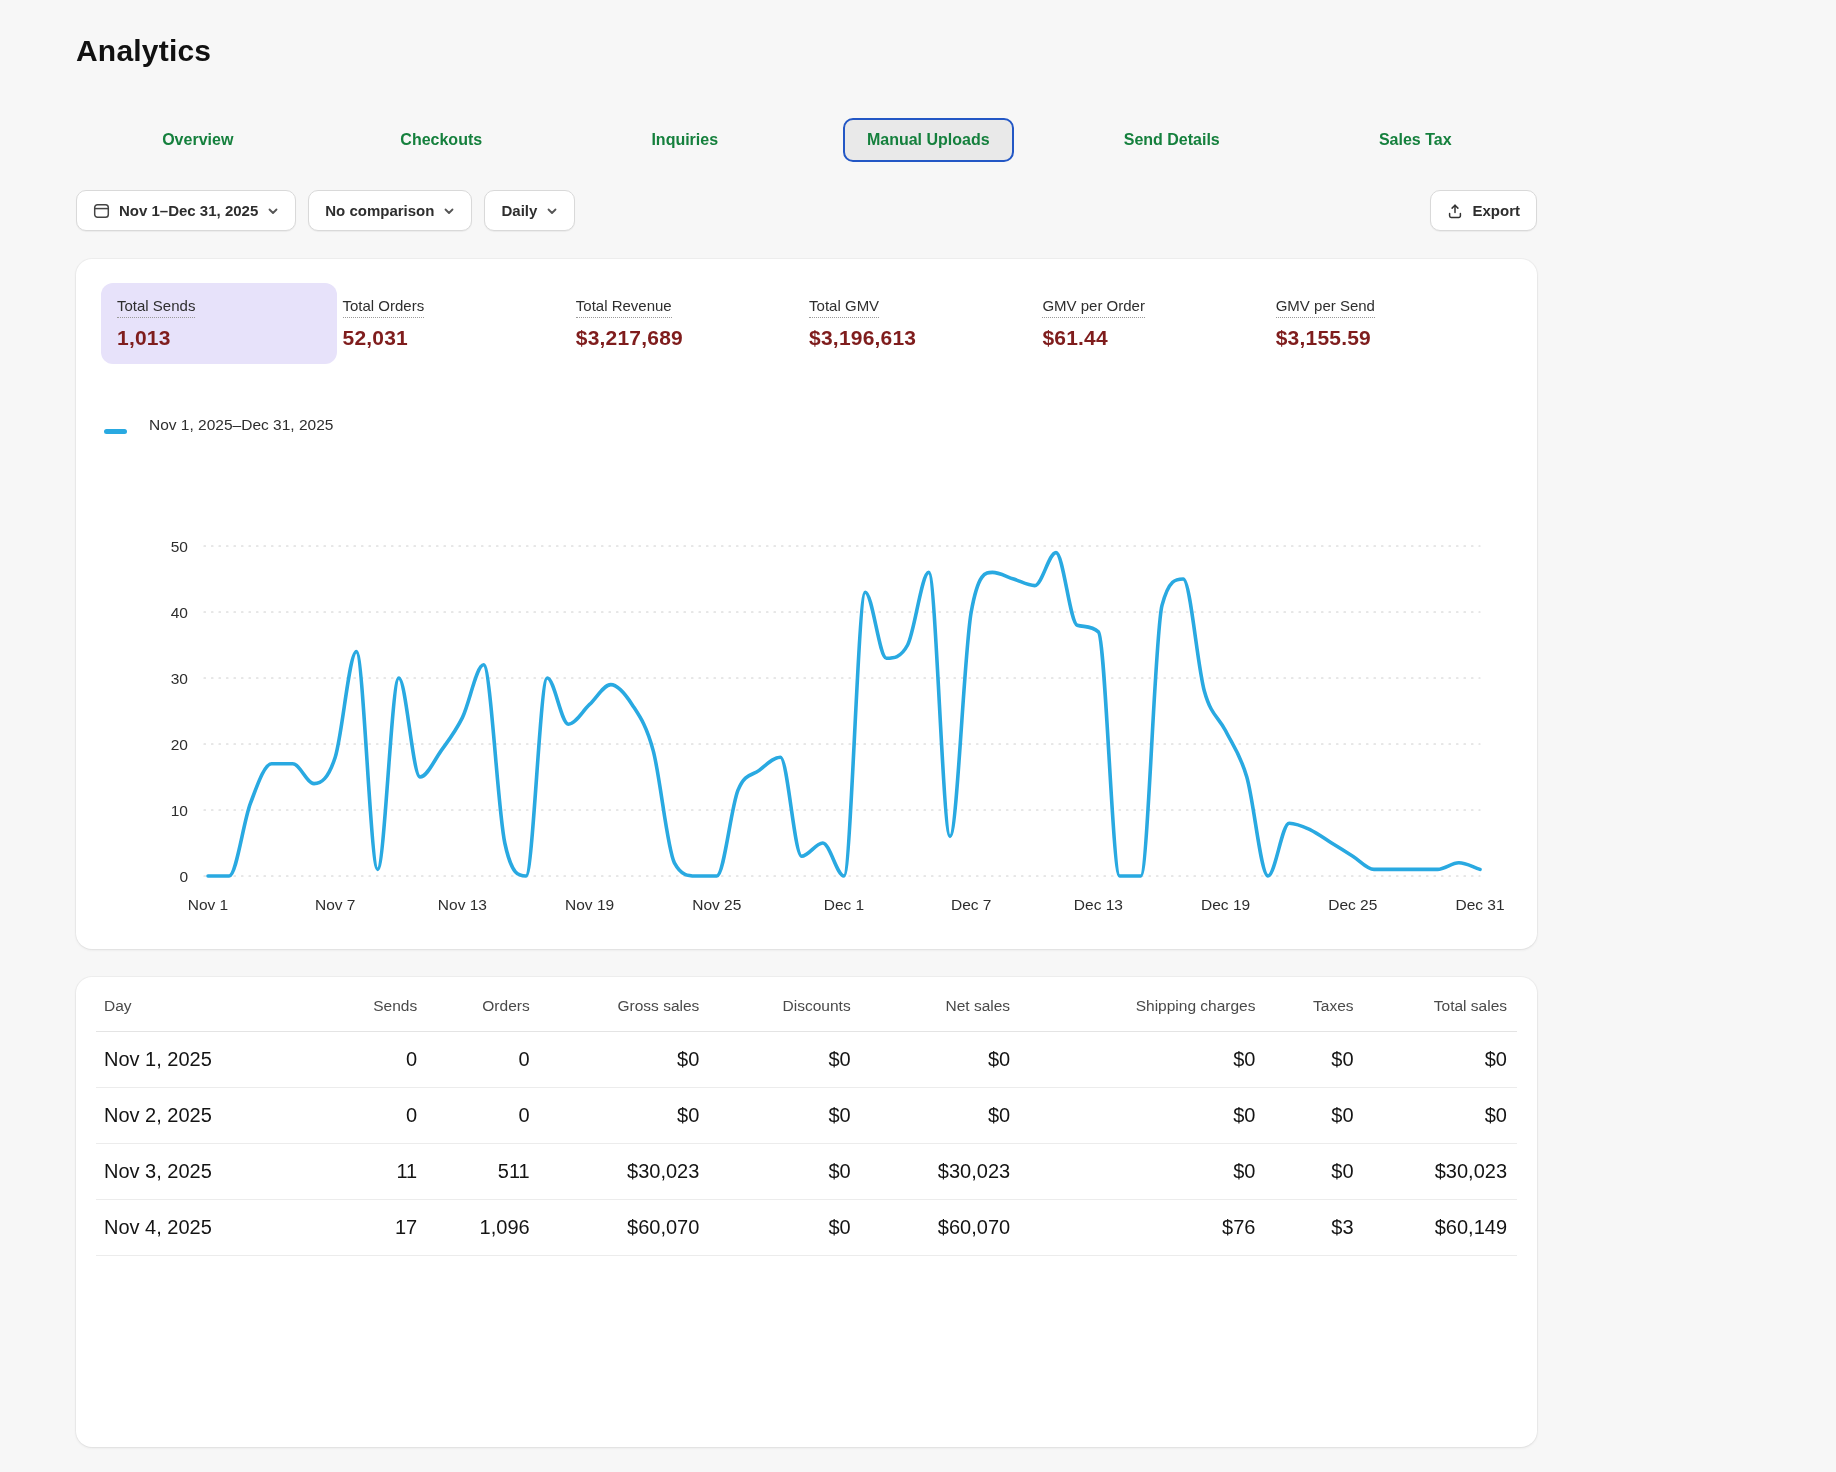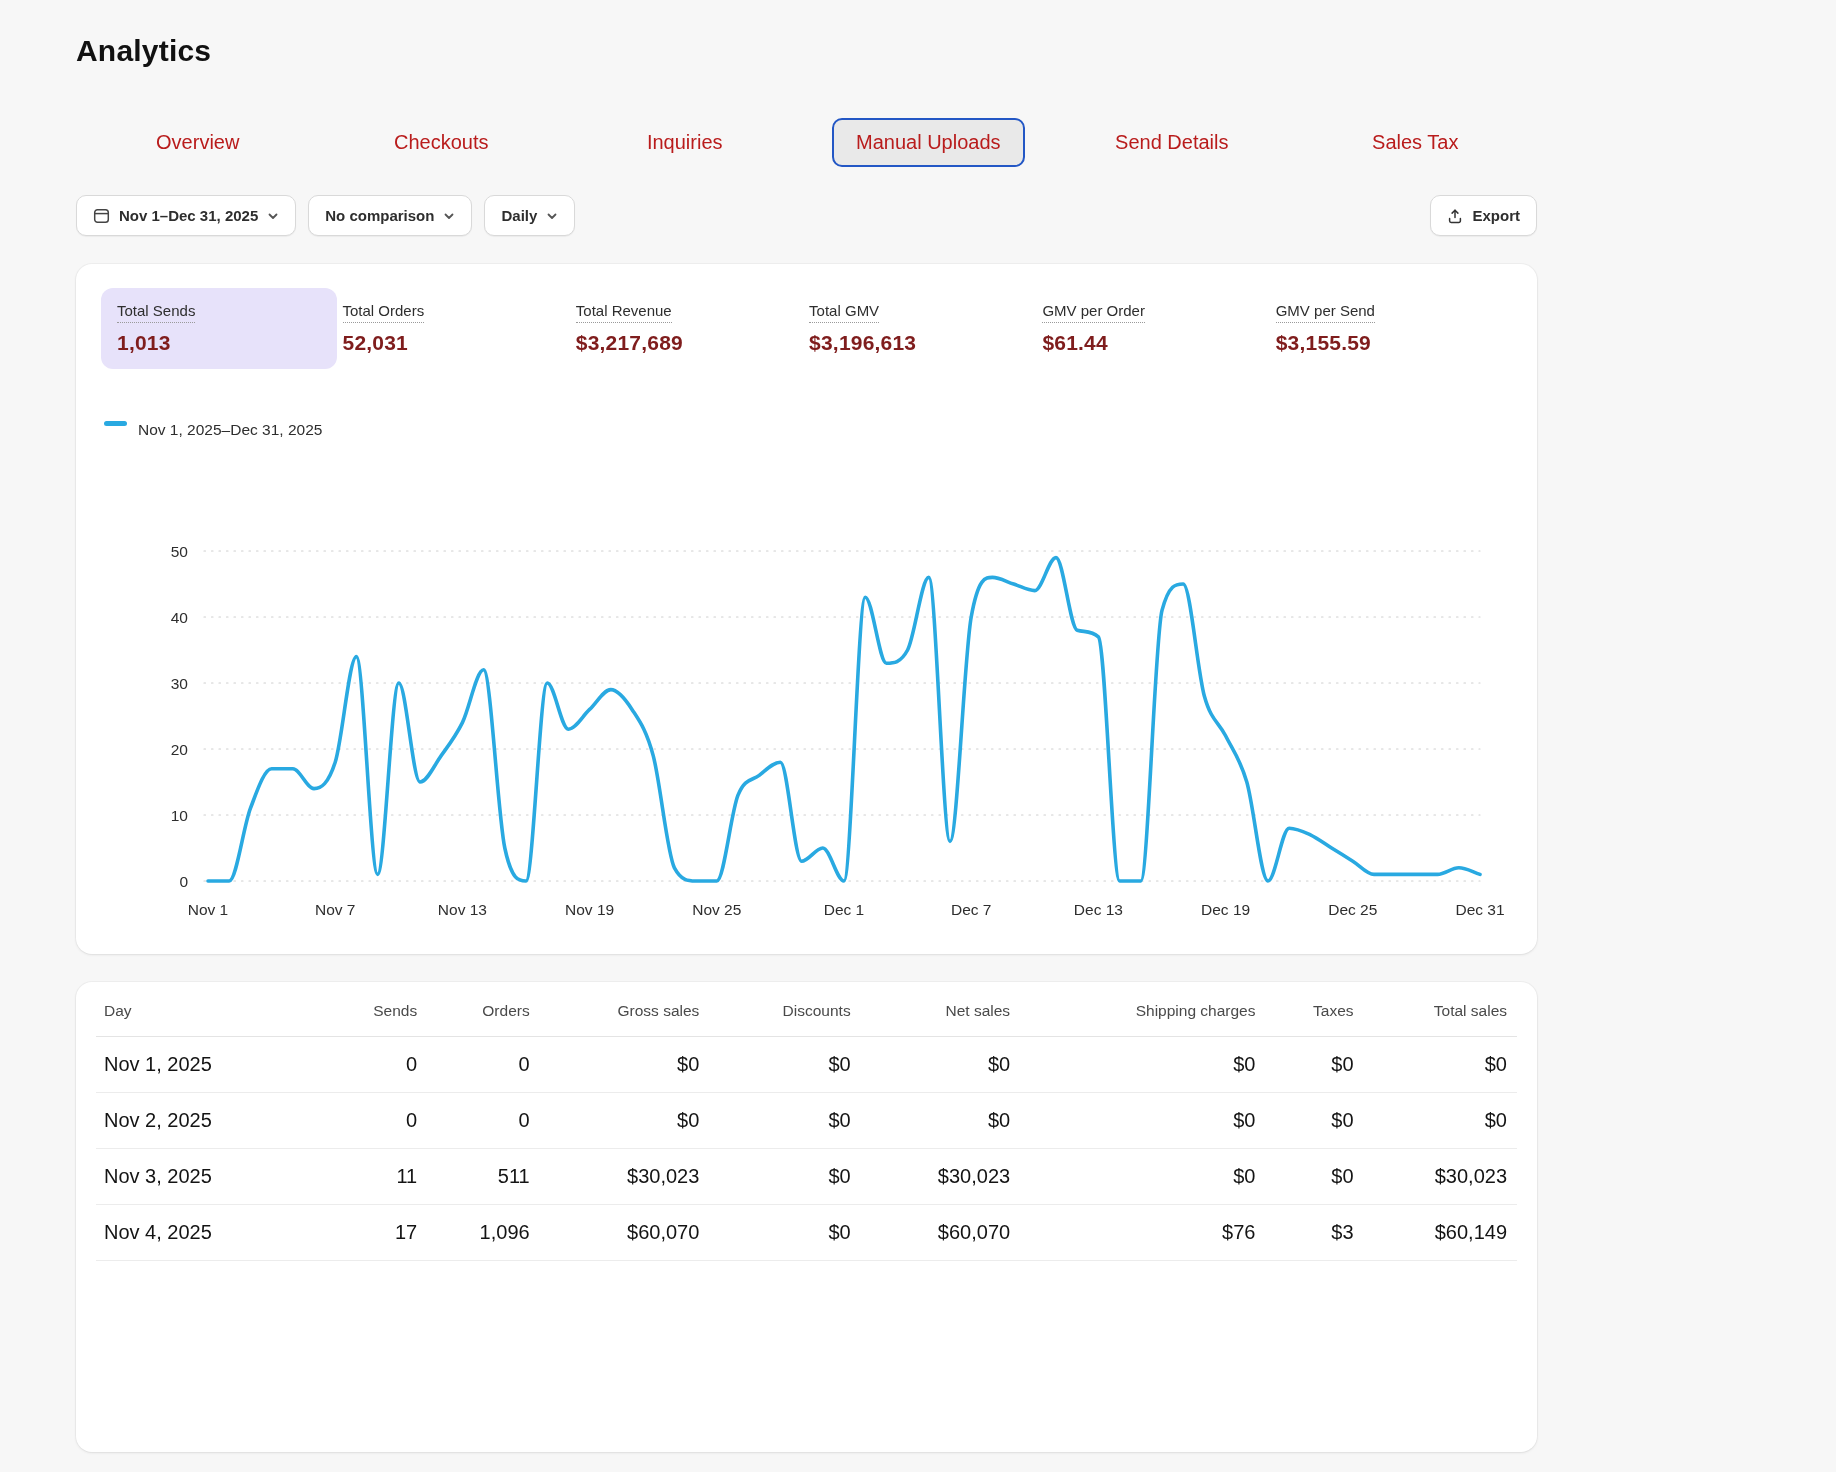--- a/index.html
+++ b/index.html
@@ -12,21 +12,21 @@
   }
   .content { width: 1461px; margin-left: 76px; padding-top: 34px; }
 
   h1.page-title { font-size: 30px; font-weight: 700; color: #111; letter-spacing: .2px; }
 
   
   .tabs { display: flex; align-items: center; margin-top: 50px; }
   .tab { flex: 1; display: flex; justify-content: center; background: none; border: none; cursor: pointer; }
   .tab .tab-pill {
     font-family: "Liberation Sans", sans-serif;
-    font-size: 20px; font-weight: 400; color: #b91c1c;
+    font-size: 16px; font-weight: 700; color: #15803d;
     padding: 11px 22px; border-radius: 10px; border: 2px solid transparent;
     white-space: nowrap;
   }
   .tab.active .tab-pill {
     background: #e9e9e9;
     border-color: var(--active-tab-border, #2357c5);
   }
 
   
   .filters { display: flex; align-items: center; gap: 12px; margin-top: 28px; }
@@ -58,21 +58,21 @@
     padding: 14px 16px; border-radius: 12px;
     background: var(--metric-highlight, #e7e2fa);
   }
   .metric-label {
     display: inline-block; font-size: 15px; color: #2e2e2e;
     border-bottom: 1.5px dotted #9a9a9a; padding-bottom: 3px;
   }
   .metric-value { font-size: 21px; font-weight: 700; color: #7f1d1d; margin-top: 8px; letter-spacing: .2px; }
 
   
-  .legend { display: flex; align-items: flex-start; gap: 11px; margin-top: 52px; font-size: 15.5px; color: #2e2e2e; }
+  .legend { display: flex; align-items: flex-end; gap: 22px; margin-top: 52px; font-size: 15.5px; color: #2e2e2e; }
   .legend-swatch { width: 23px; height: 5px; border-radius: 3px; background: var(--line, #29a9e1); }
 
   
   .chart-svg { display: block; margin-top: 40px; }
   .grid { stroke: #cfcfcf; stroke-width: 1.2; stroke-dasharray: 1.5 6; stroke-linecap: round; }
   .ylab { font-size: 15.5px; fill: #2e2e2e; text-anchor: end; }
   .xlab { font-size: 15.5px; fill: #2e2e2e; text-anchor: middle; }
   .chart-line { fill: none; stroke: var(--line, #29a9e1); stroke-width: 3.6; stroke-linecap: round; stroke-linejoin: round; }
 
   

